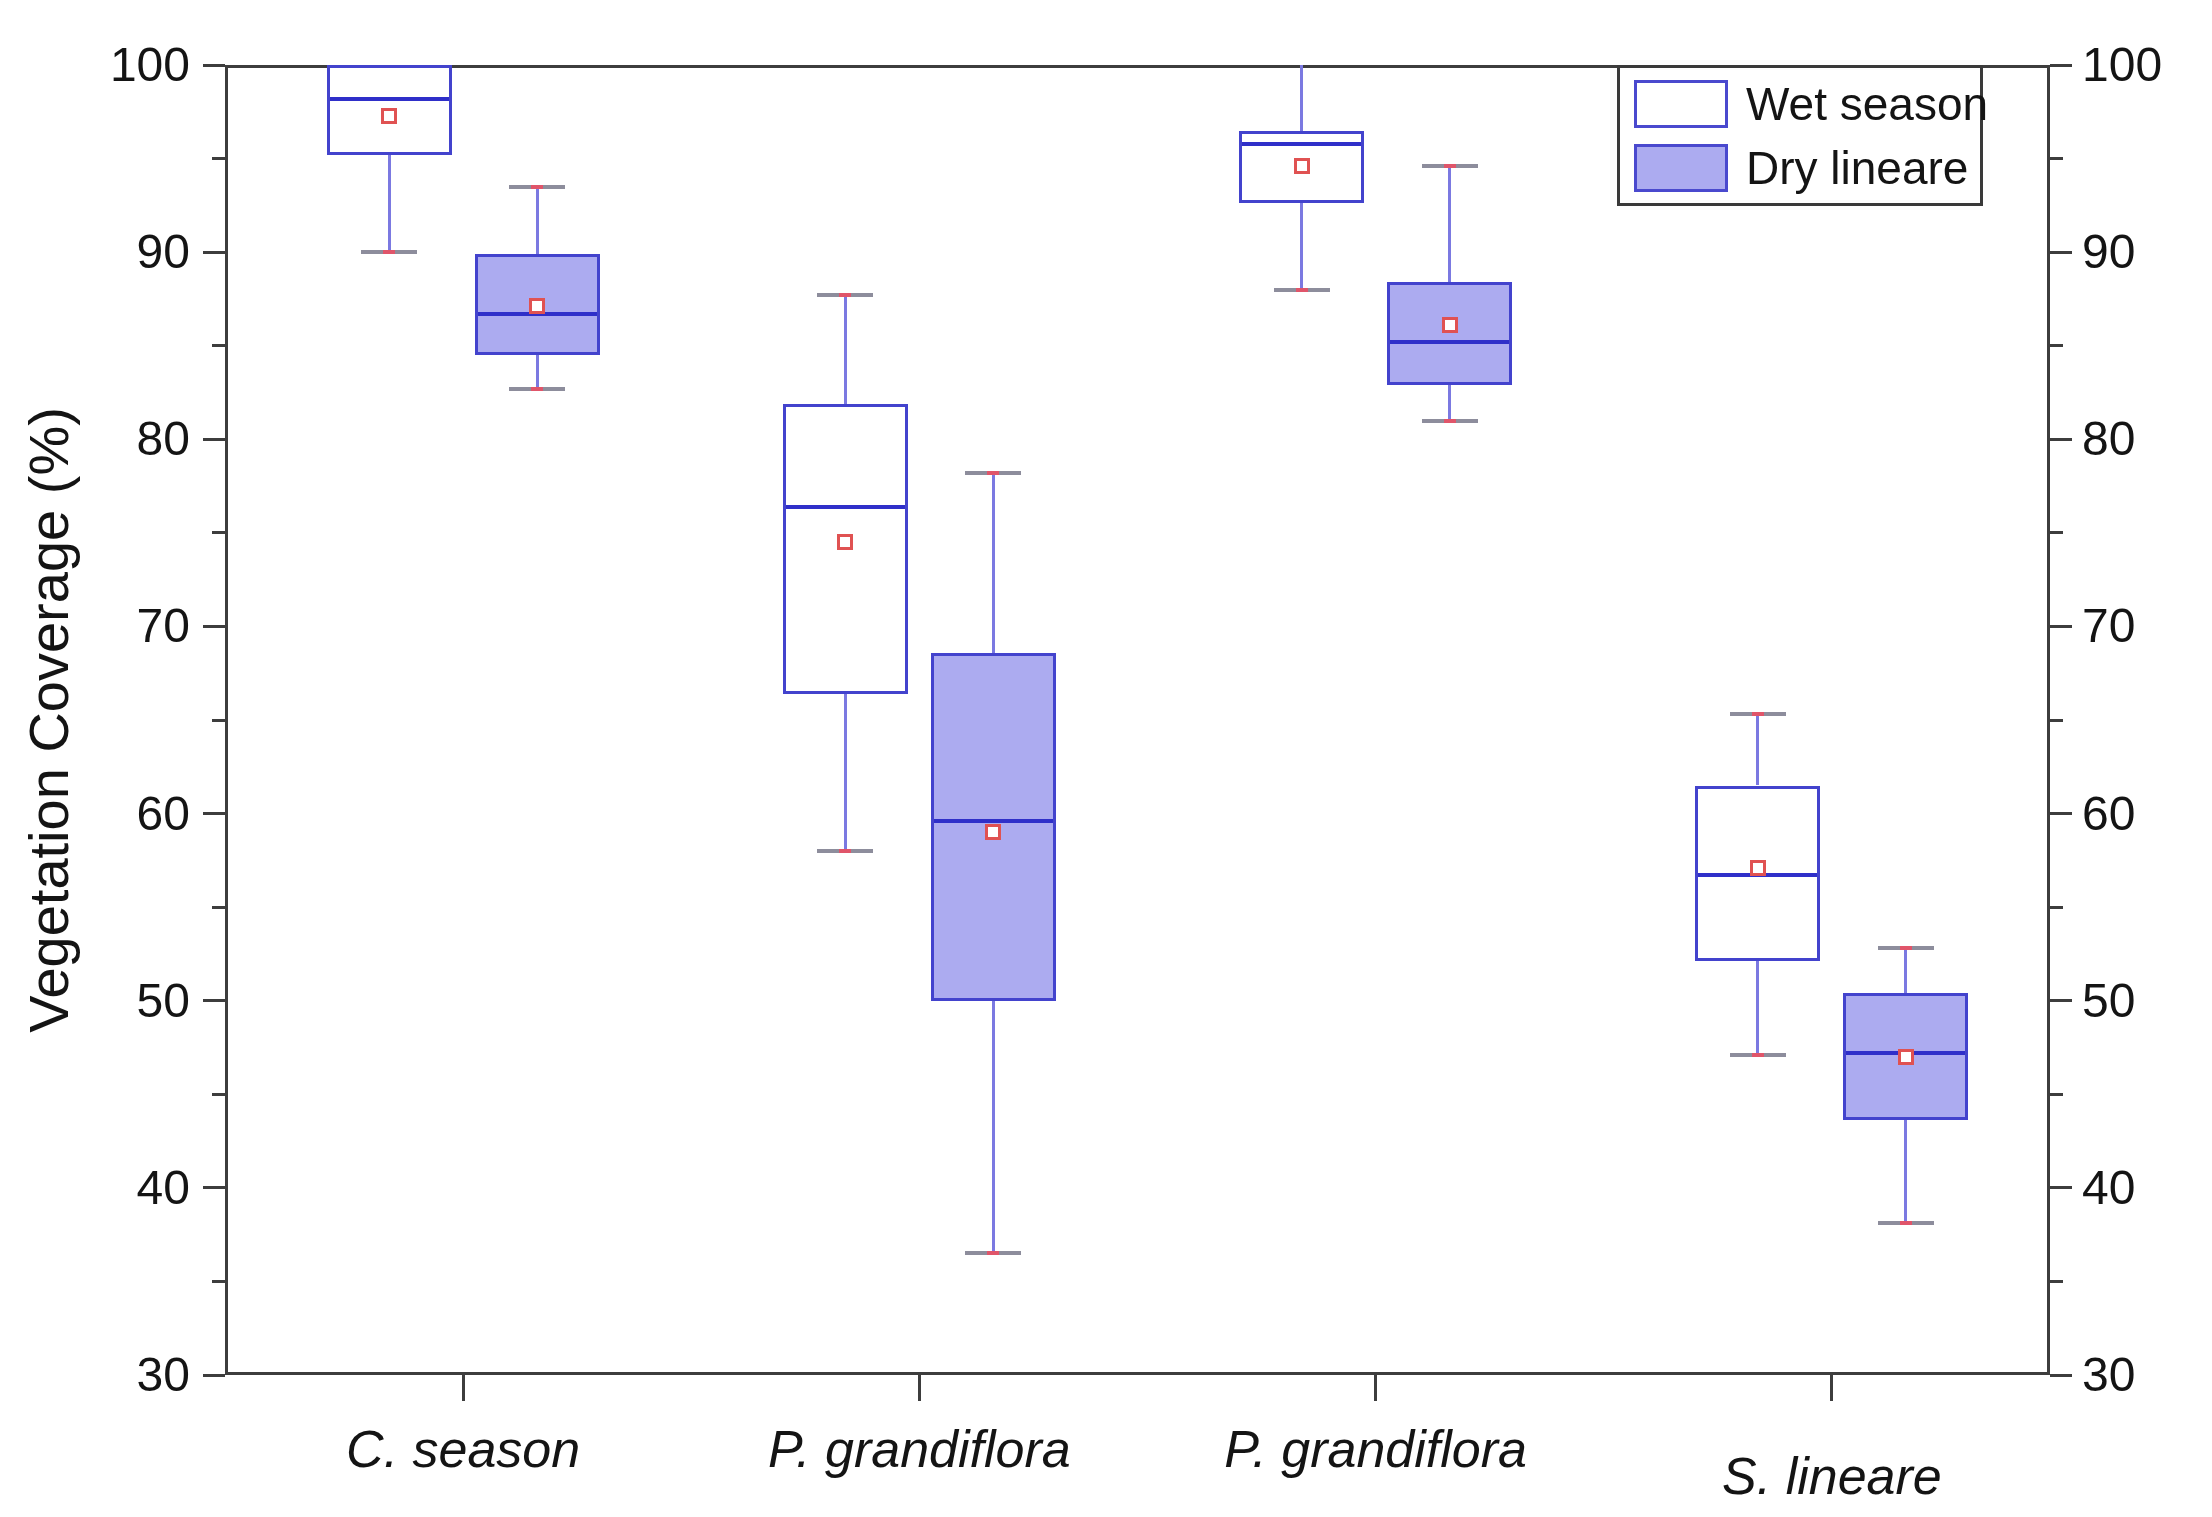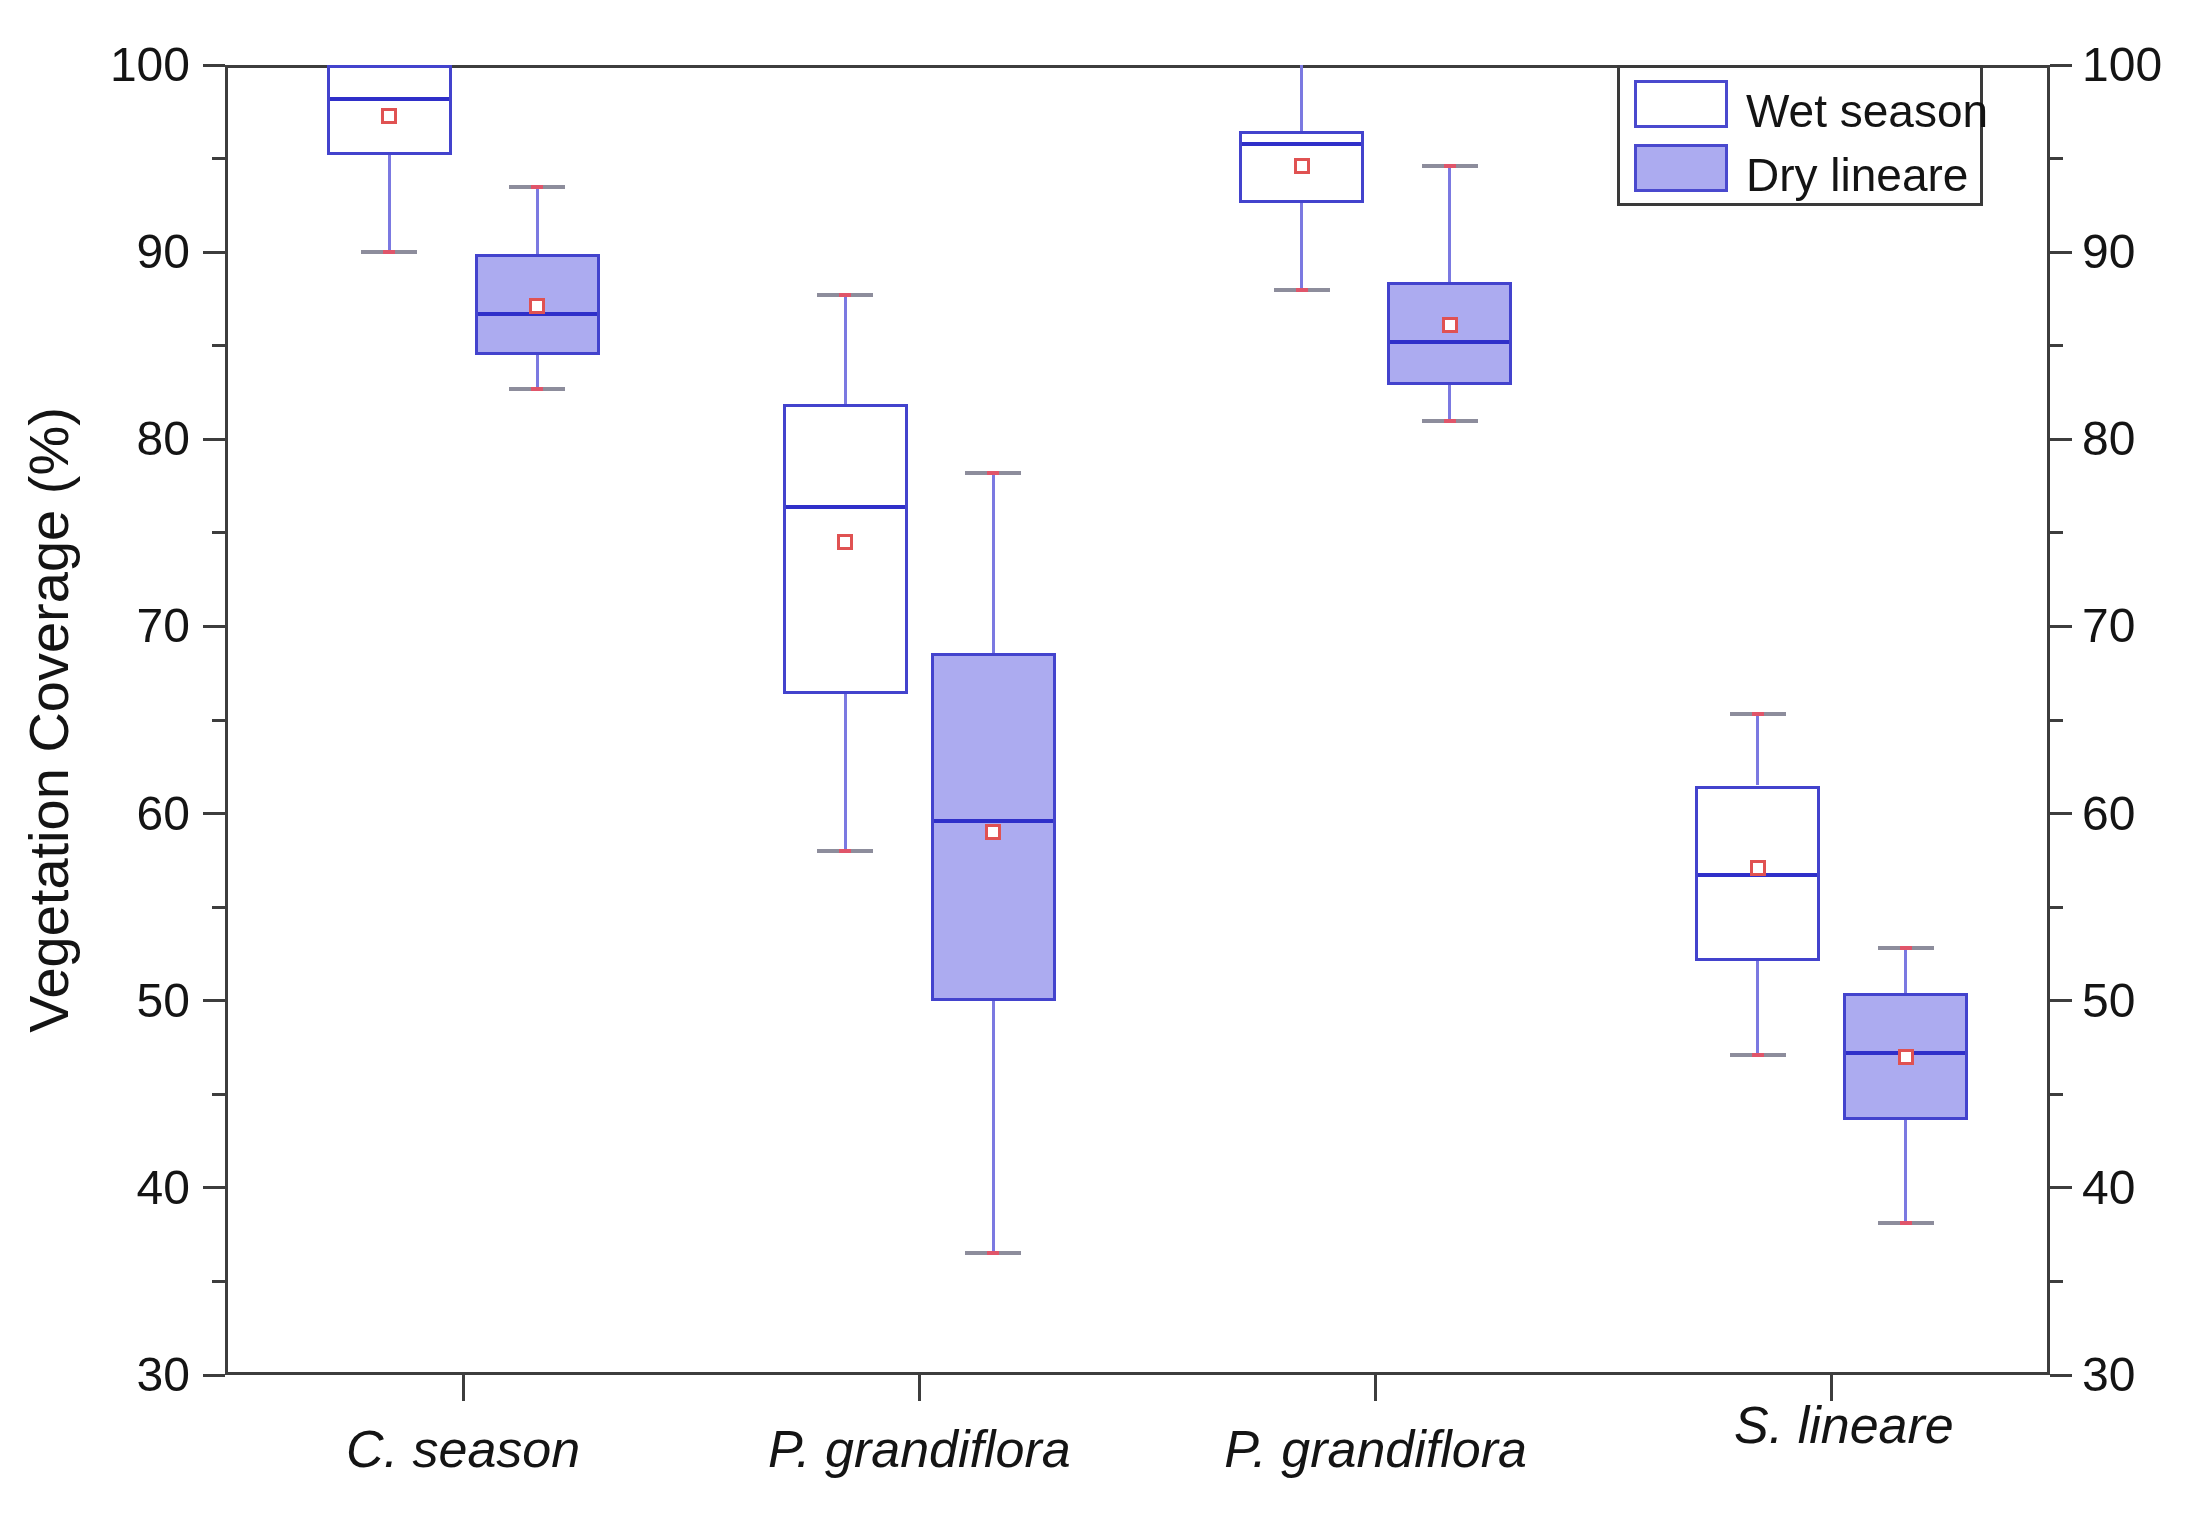--- a/index.html
+++ b/index.html
@@ -16,21 +16,21 @@
   .whisker-line{position:absolute;background:#7b79e1;}
   .whisker-cap{position:absolute;background:#8d8d9c;height:4px;}
   .whisker-cap-red{position:absolute;background:#e0556a;height:4px;}
   .box{position:absolute;border:3px solid #4343cd;box-sizing:border-box;}
   .median{position:absolute;background:#2f2fc9;height:4px;}
   .mean-marker{position:absolute;width:10px;height:10px;border:3px solid #e05252;background:#fff;}
   #legend{position:absolute;border:3px solid #3a3a3a;background:#ffffff;box-sizing:border-box;}
   .legend-row{position:absolute;left:0;width:100%;height:64px;}
   .legend-swatch{position:absolute;left:14px;top:7px;width:94px;height:48px;
                  border:3px solid #4a49ce;box-sizing:border-box;}
-  .legend-text{position:absolute;left:126px;top:12px;font-size:46px;color:#141414;line-height:52px;white-space:nowrap;}
+  .legend-text{position:absolute;left:126px;top:5px;font-size:46px;color:#141414;line-height:52px;white-space:nowrap;}
 </style>
 </head>
 <body>
 
 <div id="stage">
   <div id="plot-frame" style="left: 225px; top: 65px; width: 1825px; height: 1310px;"></div>
   <div id="y-title" style="left: 48px; top: 720px;">Vegetation Coverage (%)</div>
   <div id="legend" style="left: 1617px; top: 65px; width: 366px; height: 141px;">
       <div class="legend-row" style="top: 5px;">
         <div class="legend-swatch" style="background: rgb(255, 255, 255);"></div>
@@ -87,21 +87,21 @@
     <div class="num" style="left: 2082px; top: 1163.86px;">40</div>
     <div class="num left" style="left: 25px; top: 1351px; width: 165px;">30</div>
     <div class="num" style="left: 2082px; top: 1351px;">30</div>
     <div class="tick" style="left: 461.663px; top: 1375px; width: 3px; height: 26px;"></div>
     <div class="cat-label" style="left: 463.163px; top: 1419px;">C. season</div>
     <div class="tick" style="left: 917.913px; top: 1375px; width: 3px; height: 26px;"></div>
     <div class="cat-label" style="left: 919.413px; top: 1419px;">P. grandiflora</div>
     <div class="tick" style="left: 1374.16px; top: 1375px; width: 3px; height: 26px;"></div>
     <div class="cat-label" style="left: 1375.66px; top: 1419px;">P. grandiflora</div>
     <div class="tick" style="left: 1830.41px; top: 1375px; width: 3px; height: 26px;"></div>
-    <div class="cat-label" style="left: 1831.91px; top: 1395px; margin-left: 12px;">S. lineare</div>
+    <div class="cat-label" style="left: 1831.91px; top: 1446px;">S. lineare</div>
     <div class="whisker-line" style="left: 387.663px; top: 154.829px; width: 3px; height: 97.3143px;"></div>
     <div class="whisker-cap" style="left: 361.163px; top: 250.143px; width: 56px;"></div>
     <div class="whisker-cap-red" style="left: 383.163px; top: 250.143px; width: 12px;"></div>
     <div class="box" style="left: 326.663px; top: 65px; width: 125px; height: 89.8286px; background: rgb(255, 255, 255);"></div>
     <div class="median" style="left: 329.663px; top: 96.6857px; width: 119px;"></div>
     <div class="mean-marker" style="left: 381.163px; top: 107.529px;"></div>
     <div class="whisker-line" style="left: 843.913px; top: 295.186px; width: 3px; height: 108.543px;"></div>
     <div class="whisker-cap" style="left: 817.413px; top: 293.186px; width: 56px;"></div>
     <div class="whisker-cap-red" style="left: 839.413px; top: 293.186px; width: 12px;"></div>
     <div class="whisker-line" style="left: 843.913px; top: 693.8px; width: 3px; height: 157.2px;"></div>

